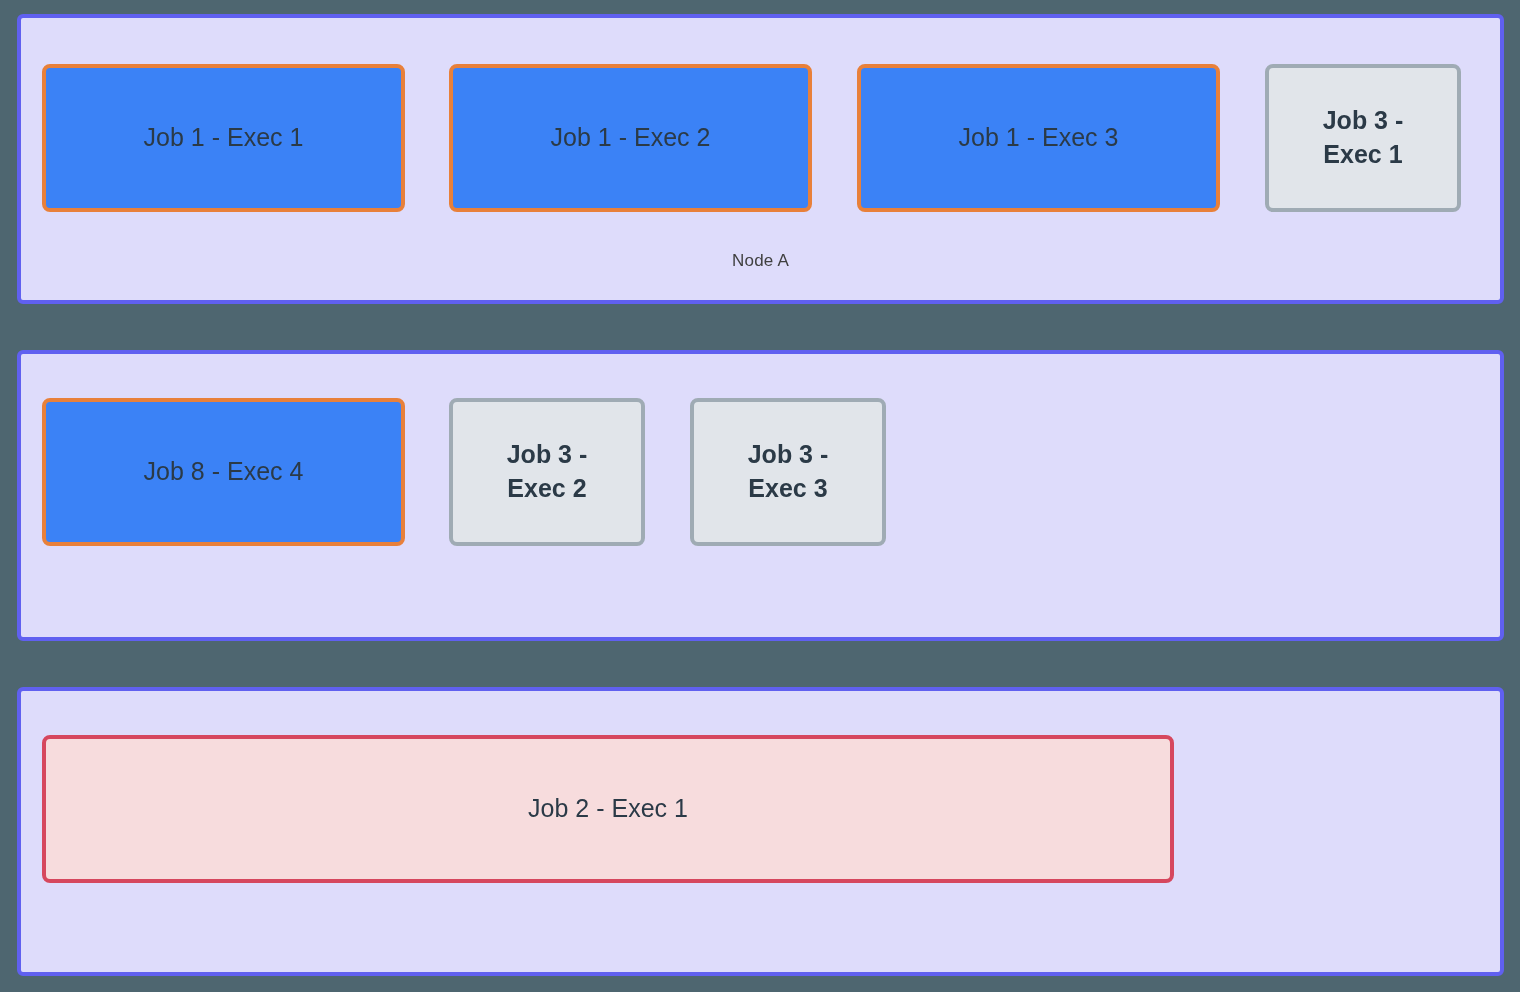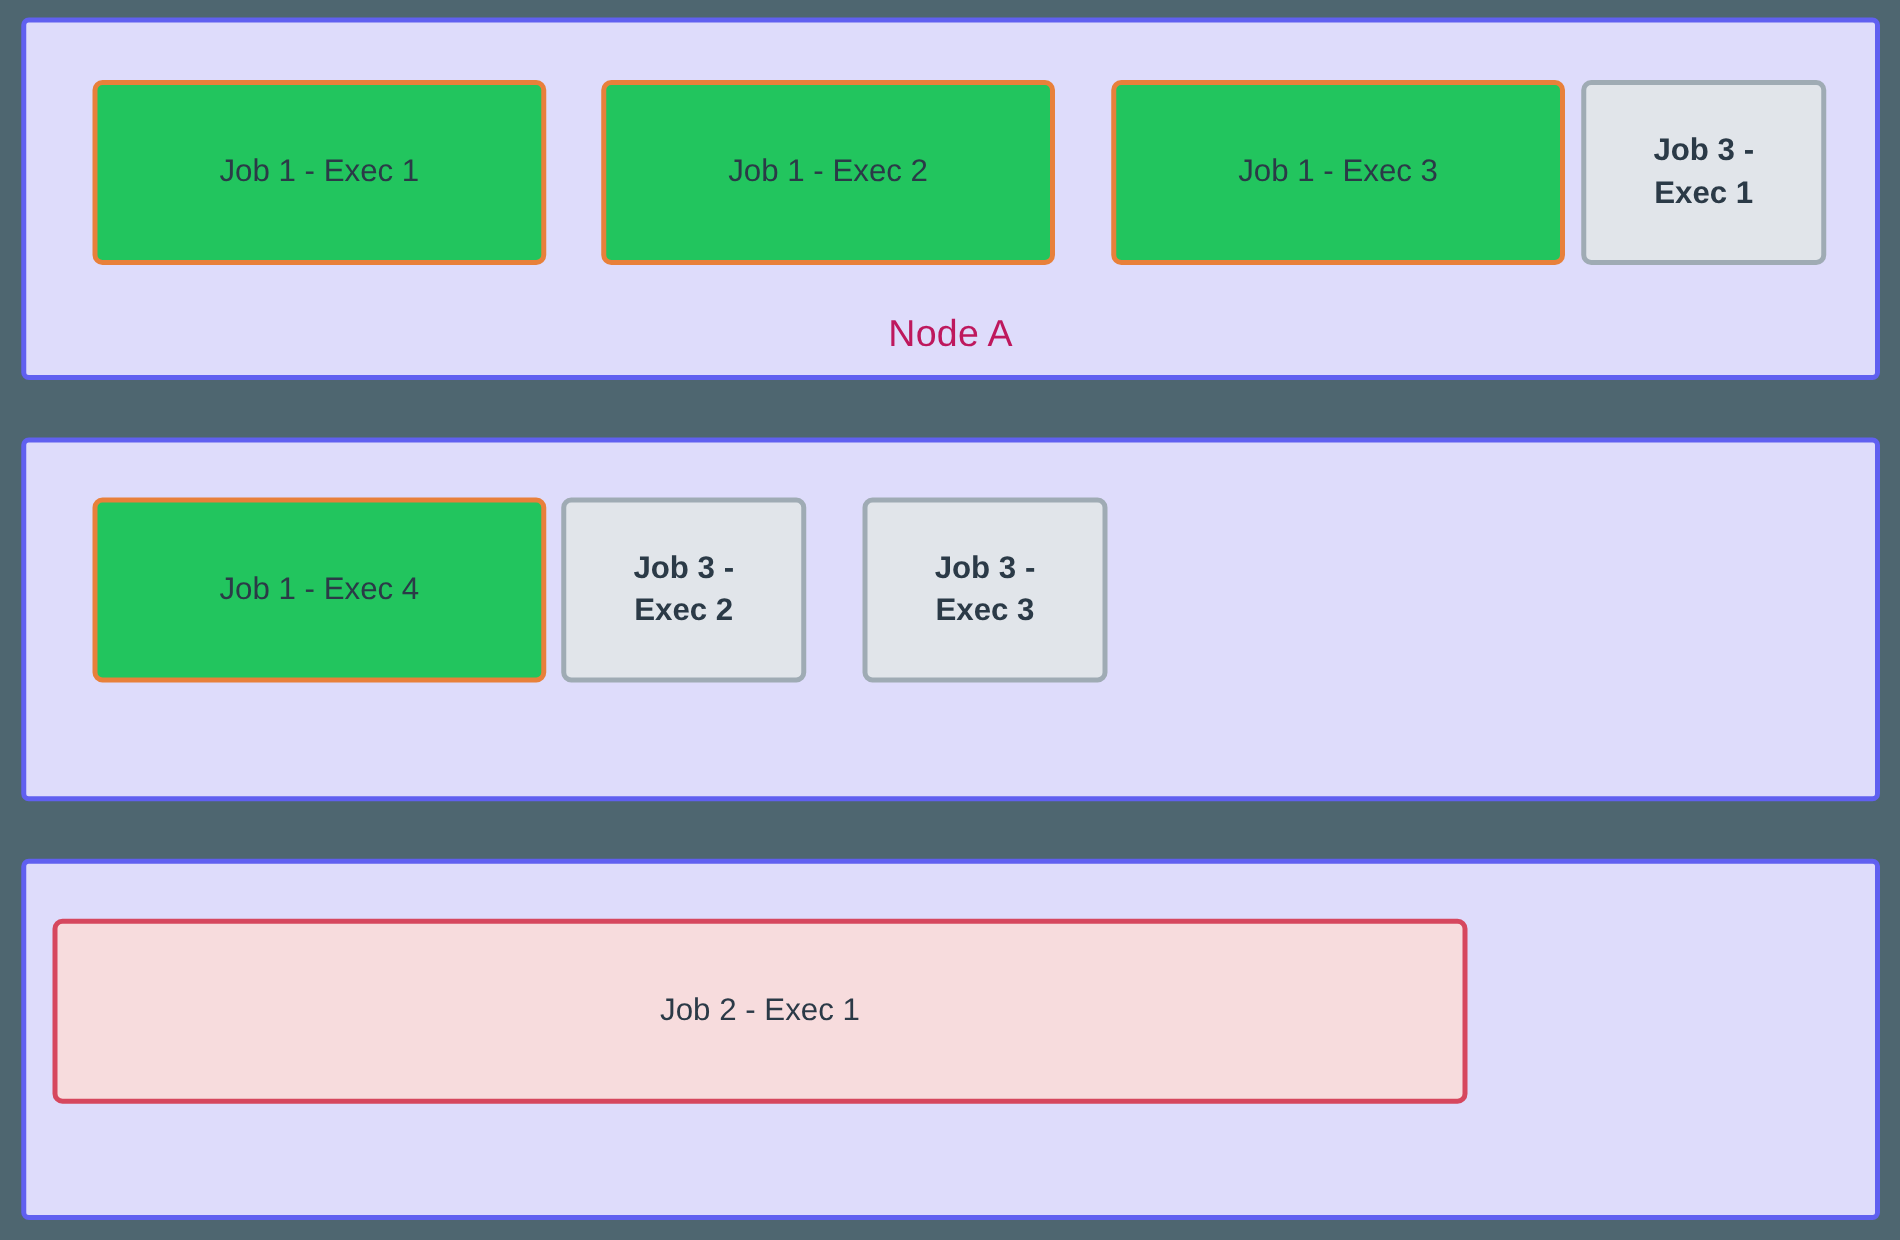--- a/index.html
+++ b/index.html
@@ -35,22 +35,22 @@
   .node-a { left: 17px;  top: 14px;  width: 1487px; height: 290px; }
   .node-b { left: 17px;  top: 350px; width: 1487px; height: 291px; }
   .node-c { left: 17px;  top: 687px; width: 1487px; height: 289px; padding-left: 12px; }
 
   
   .node-label {
     position: absolute;
     left: 0;
     width: 100%;
     text-align: center;
-    font-size: 30px;
-    color: #be185d;
+    font-size: 17px;
+    color: #404040;
     letter-spacing: 0.2px;
     white-space: pre;
   }
   .node-a .node-label { top: 233px; }
   .node-b .node-label { top: 569px; }
 
   
   .task {
     position: absolute;
     box-sizing: border-box;
@@ -60,21 +60,21 @@
     display: flex;
     align-items: center;
     justify-content: center;
     text-align: center;
     font-size: 25px;
     line-height: 1.35;
     color: #2b3a47;
     white-space: pre-line;
   }
 
-  .task.orange { background: #22c55e; border-color: #e8803a; margin-left: 32px; }
+  .task.orange { background: #3b82f6; border-color: #e8803a; }
   .task.gray   { background: #e1e5ea; border-color: #9fabb4; font-weight: bold; }
   .task.red    { background: #f7dcdd; border-color: #d6475e; }
 
   
   .a-j1e1 { left: 21px;   top: 46px; width: 363px; height: 148px; }
   .a-j1e2 { left: 428px;  top: 46px; width: 363px; height: 148px; text-align: center; }
   .a-j1e3 { left: 836px;  top: 46px; width: 363px; height: 148px; }
   .a-j3e1 { left: 1244px; top: 46px; width: 196px; height: 148px; }
 
   
@@ -97,21 +97,21 @@
 
     <div class="task orange a-j1e3">Job 1 - Exec 3</div>
 
     <div class="task gray a-j3e1">Job  3 -
 Exec 1</div>
 
     <div class="node-label">Node A</div>
   </div>
 
   <div class="node node-b">
-    <div class="task orange b-j1e4">Job 1 - Exec 4</div>
+    <div class="task orange b-j1e4">Job 8 - Exec 4</div>
 
     <div class="task gray b-j3e2">Job 3 -
 Exec 2</div>
 
     <div class="task gray b-j3e3">Job  3 -
 Exec 3</div>
 
     <div class="node-label">Node B</div>
   </div>
 

